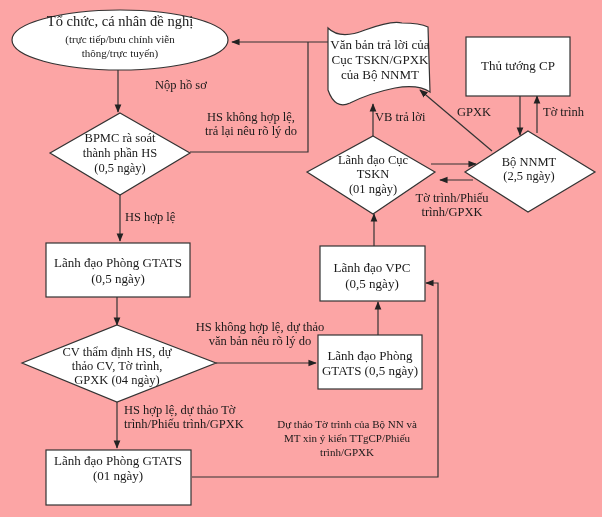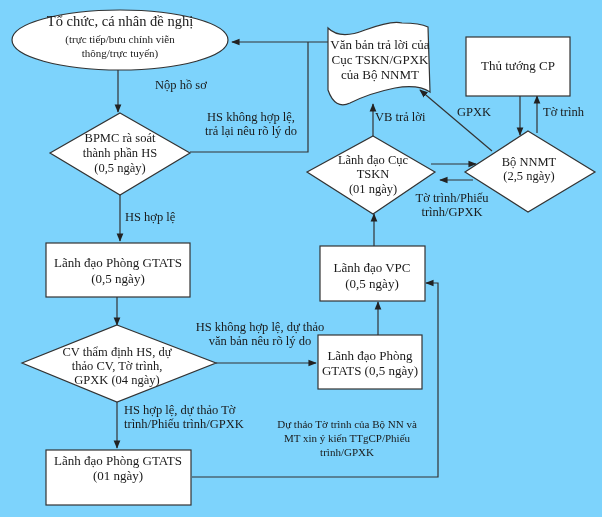--- a/index.html
+++ b/index.html
@@ -1,16 +1,16 @@
 <!DOCTYPE html>
 <html><head>
 <meta charset="utf-8">
 <style>
   html, body { margin: 0; padding: 0; background: #ffffff; }
-  #canvas { position: relative; width: 602px; height: 517px; overflow: hidden; background: #7dd3fc; }
+  #canvas { position: relative; width: 602px; height: 517px; overflow: hidden; background: #fca5a5; }
   svg { position: absolute; left: 0; top: 0; }
   .lbl { font-family: "Liberation Serif", serif; fill: #1a1a1a; }
   .s11 { font-size: 11px; }
   .s12 { font-size: 12.5px; }
   .s13 { font-size: 13px; }
   .s14 { font-size: 14.5px; }
   .shape { fill: #ffffff; stroke: #333333; stroke-width: 1.2; }
   .edge { fill: none; stroke: #333333; stroke-width: 1.2; }
 </style>
 </head>

